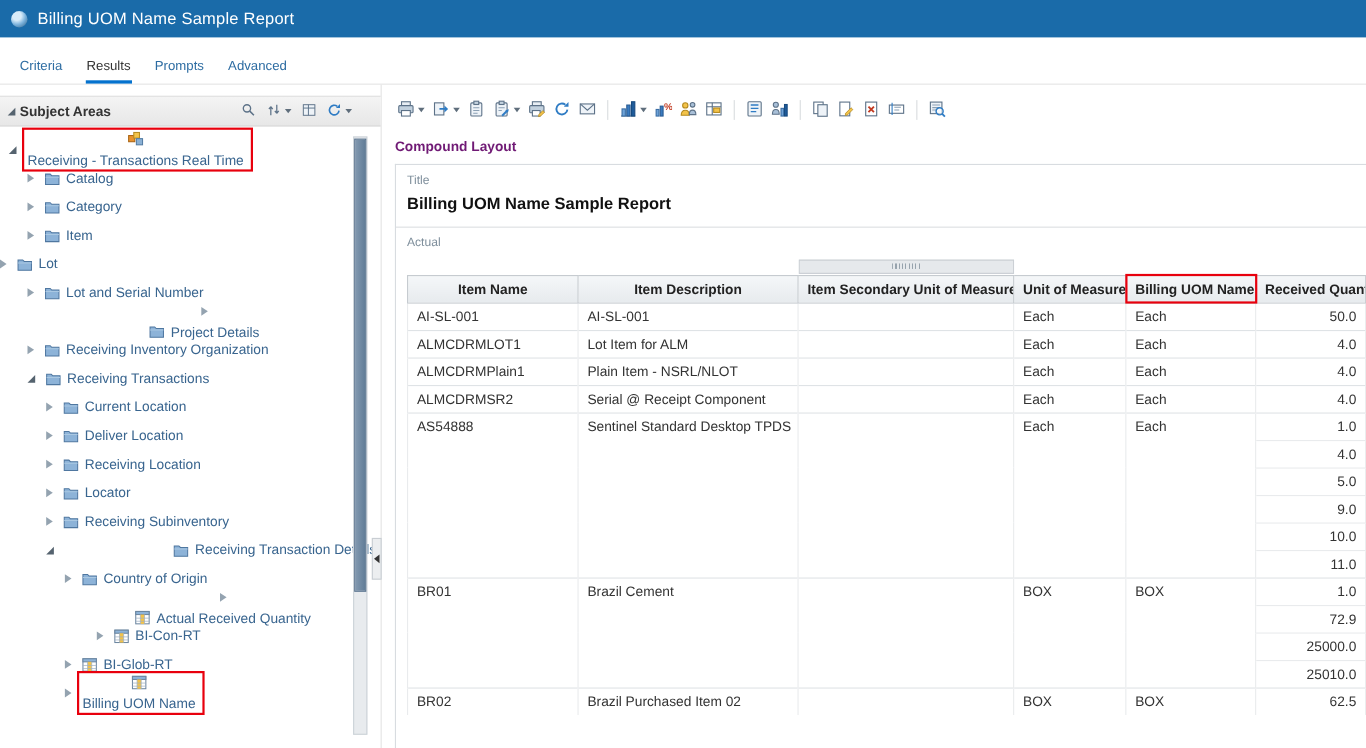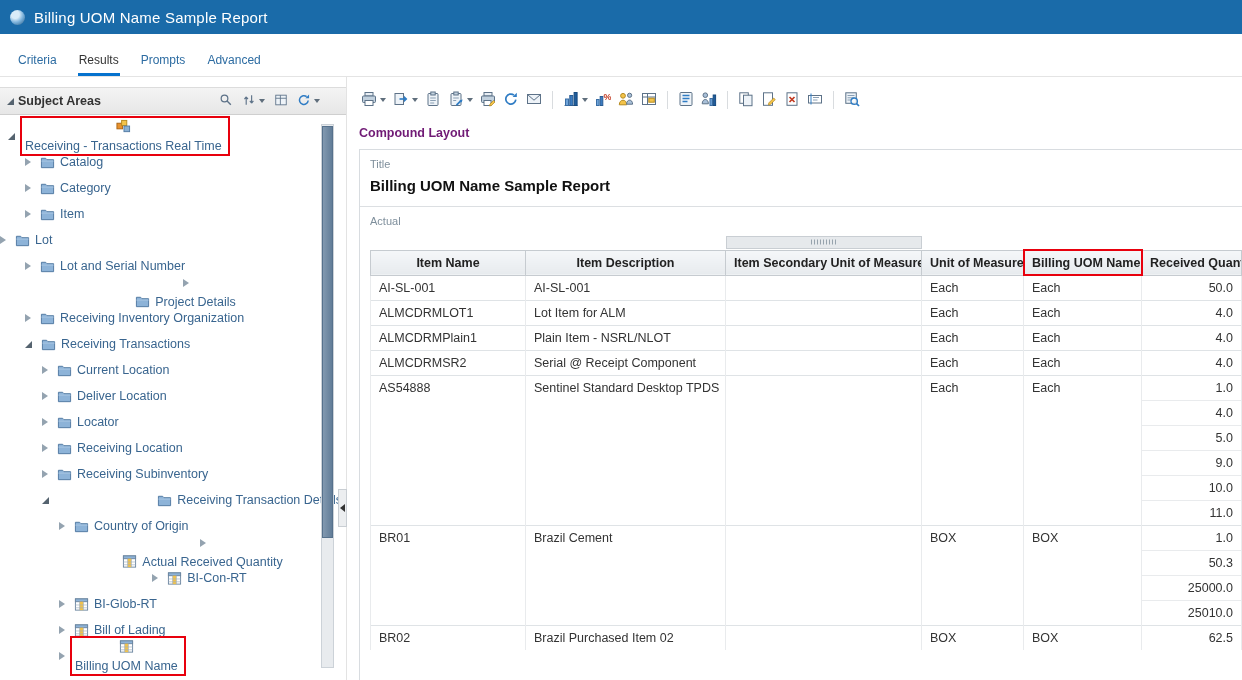--- a/index.html
+++ b/index.html
@@ -236,33 +236,33 @@
         </div>
         <div class="tree-row" style="padding-left: 42px;">
           <span class="arr-col"></span>
           <span class="tree-box">
             <span class="tree-ic">
               <svg width="15" height="15" viewBox="0 0 16 16" aria-hidden="true">
                 <path d="M1.5 3.5h4.5L7.5 5h7v8.5h-13z" fill="#8db3d8" stroke="#4f77a0"></path>
                 <path d="M1.5 6.5h13" stroke="#aac8e2" fill="none"></path>
               </svg>
             </span>
+            <span class="tree-label">Receiving Location</span>
+          </span>
+        </div>
+        <div class="tree-row" style="padding-left: 42px;">
+          <span class="arr-col"></span>
+          <span class="tree-box">
+            <span class="tree-ic">
+              <svg width="15" height="15" viewBox="0 0 16 16" aria-hidden="true">
+                <path d="M1.5 3.5h4.5L7.5 5h7v8.5h-13z" fill="#8db3d8" stroke="#4f77a0"></path>
+                <path d="M1.5 6.5h13" stroke="#aac8e2" fill="none"></path>
+              </svg>
+            </span>
             <span class="tree-label">Locator</span>
-          </span>
-        </div>
-        <div class="tree-row" style="padding-left: 42px;">
-          <span class="arr-col"></span>
-          <span class="tree-box">
-            <span class="tree-ic">
-              <svg width="15" height="15" viewBox="0 0 16 16" aria-hidden="true">
-                <path d="M1.5 3.5h4.5L7.5 5h7v8.5h-13z" fill="#8db3d8" stroke="#4f77a0"></path>
-                <path d="M1.5 6.5h13" stroke="#aac8e2" fill="none"></path>
-              </svg>
-            </span>
-            <span class="tree-label">Receiving Location</span>
           </span>
         </div>
         <div class="tree-row" style="padding-left: 42px;">
           <span class="arr-col"></span>
           <span class="tree-box">
             <span class="tree-ic">
               <svg width="15" height="15" viewBox="0 0 16 16" aria-hidden="true">
                 <path d="M1.5 3.5h4.5L7.5 5h7v8.5h-13z" fill="#8db3d8" stroke="#4f77a0"></path>
                 <path d="M1.5 6.5h13" stroke="#aac8e2" fill="none"></path>
               </svg>
@@ -301,21 +301,21 @@
               <svg width="15" height="15" viewBox="0 0 16 16" aria-hidden="true">
                 <rect x="1.5" y="2" width="13" height="12" fill="#fff" stroke="#6c86a0"></rect>
                 <rect x="1.5" y="2" width="13" height="3" fill="#8db3d8" stroke="#6c86a0"></rect>
                 <rect x="6" y="5" width="4" height="9" fill="#f3c34a"></rect>
                 <path d="M1.5 8.5h13M1.5 11.5h13M6 5v9M10 5v9" stroke="#9fb0c0" stroke-width=".7" fill="none"></path>
               </svg>
             </span>
             <span class="tree-label">Actual Received Quantity</span>
           </span>
         </div>
-        <div class="tree-row" style="padding-left: 57px; justify-content: center;">
+        <div class="tree-row" style="padding-left: 88px;">
           <span class="arr-col"></span>
           <span class="tree-box">
             <span class="tree-ic">
               <svg width="15" height="15" viewBox="0 0 16 16" aria-hidden="true">
                 <rect x="1.5" y="2" width="13" height="12" fill="#fff" stroke="#6c86a0"></rect>
                 <rect x="1.5" y="2" width="13" height="3" fill="#8db3d8" stroke="#6c86a0"></rect>
                 <rect x="6" y="5" width="4" height="9" fill="#f3c34a"></rect>
                 <path d="M1.5 8.5h13M1.5 11.5h13M6 5v9M10 5v9" stroke="#9fb0c0" stroke-width=".7" fill="none"></path>
               </svg>
             </span>
@@ -327,34 +327,20 @@
           <span class="tree-box">
             <span class="tree-ic">
               <svg width="15" height="15" viewBox="0 0 16 16" aria-hidden="true">
                 <rect x="1.5" y="2" width="13" height="12" fill="#fff" stroke="#6c86a0"></rect>
                 <rect x="1.5" y="2" width="13" height="3" fill="#8db3d8" stroke="#6c86a0"></rect>
                 <rect x="6" y="5" width="4" height="9" fill="#f3c34a"></rect>
                 <path d="M1.5 8.5h13M1.5 11.5h13M6 5v9M10 5v9" stroke="#9fb0c0" stroke-width=".7" fill="none"></path>
               </svg>
             </span>
             <span class="tree-label">BI-Glob-RT</span>
-          </span>
-        </div>
-        <div class="tree-row" style="padding-left: 59px;">
-          <span class="arr-col"></span>
-          <span class="tree-box">
-            <span class="tree-ic">
-              <svg width="15" height="15" viewBox="0 0 16 16" aria-hidden="true">
-                <rect x="1.5" y="2" width="13" height="12" fill="#fff" stroke="#6c86a0"></rect>
-                <rect x="1.5" y="2" width="13" height="3" fill="#8db3d8" stroke="#6c86a0"></rect>
-                <rect x="6" y="5" width="4" height="9" fill="#f3c34a"></rect>
-                <path d="M1.5 8.5h13M1.5 11.5h13M6 5v9M10 5v9" stroke="#9fb0c0" stroke-width=".7" fill="none"></path>
-              </svg>
-            </span>
-            <span class="tree-label">Bill of Lading</span>
           </span>
         </div>
         <div class="tree-row" style="padding-left: 59px;">
           <span class="arr-col"></span>
           <span class="tree-box redbox">
             <span class="tree-ic">
               <svg width="15" height="15" viewBox="0 0 16 16" aria-hidden="true">
                 <rect x="1.5" y="2" width="13" height="12" fill="#fff" stroke="#6c86a0"></rect>
                 <rect x="1.5" y="2" width="13" height="3" fill="#8db3d8" stroke="#6c86a0"></rect>
                 <rect x="6" y="5" width="4" height="9" fill="#f3c34a"></rect>
@@ -635,21 +621,21 @@
                 <td>BOX</td>
                 <td>BOX</td>
                 <td class="num">1.0</td>
               </tr>
               <tr class="cont">
                 <td></td>
                 <td></td>
                 <td></td>
                 <td></td>
                 <td></td>
-                <td class="num">50.3</td>
+                <td class="num">72.9</td>
               </tr>
               <tr class="cont">
                 <td></td>
                 <td></td>
                 <td></td>
                 <td></td>
                 <td></td>
                 <td class="num">25000.0</td>
               </tr>
               <tr class="cont">

